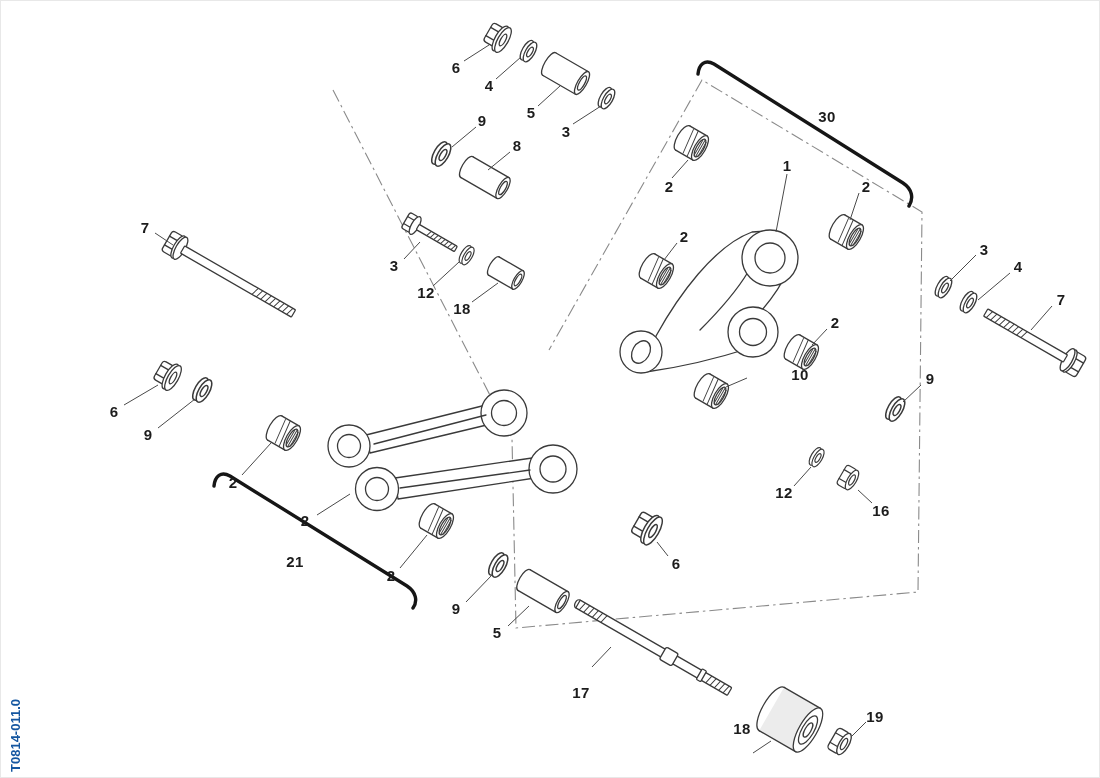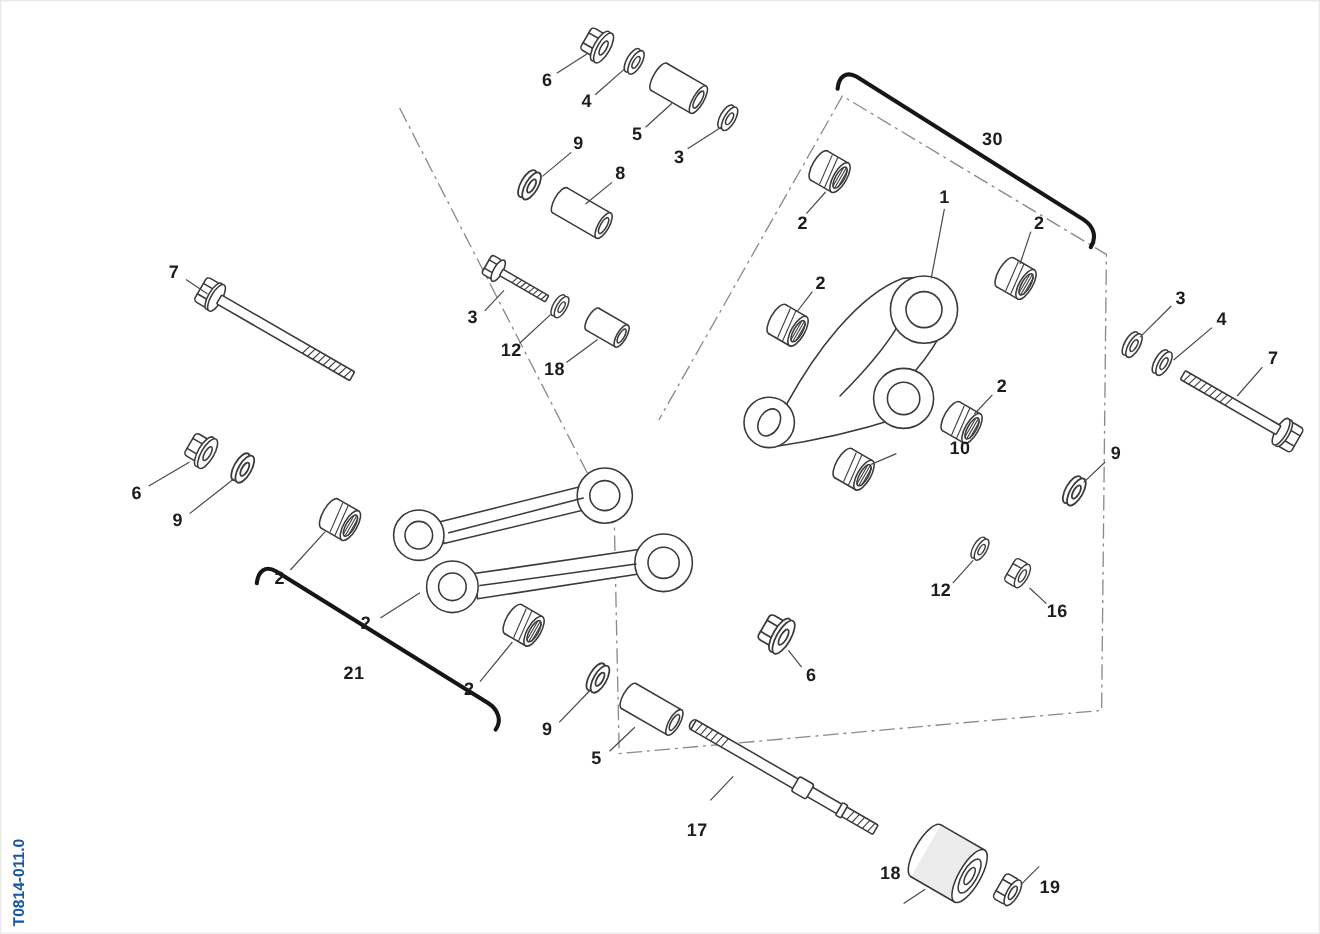--- a/index.html
+++ b/index.html
@@ -242,17 +242,17 @@
 <div class="lbl" style="left:305px;top:520px">2</div>
 <div class="lbl" style="left:295px;top:561px">21</div>
 <div class="lbl" style="left:391px;top:575px">2</div>
 <div class="lbl" style="left:784px;top:492px">12</div>
 <div class="lbl" style="left:881px;top:510px">16</div>
 <div class="lbl" style="left:676px;top:563px">6</div>
 <div class="lbl" style="left:456px;top:608px">9</div>
 <div class="lbl" style="left:497px;top:632px">5</div>
 <div class="lbl" style="left:581px;top:692px">17</div>
 <div class="lbl" style="left:742px;top:728px">18</div>
-<div class="lbl" style="left:875px;top:740px">19</div>
+<div class="lbl" style="left:875px;top:716px">19</div>
 
 <div class="code">T0814-011.0</div>
 
 </div>
 
 </body></html>

